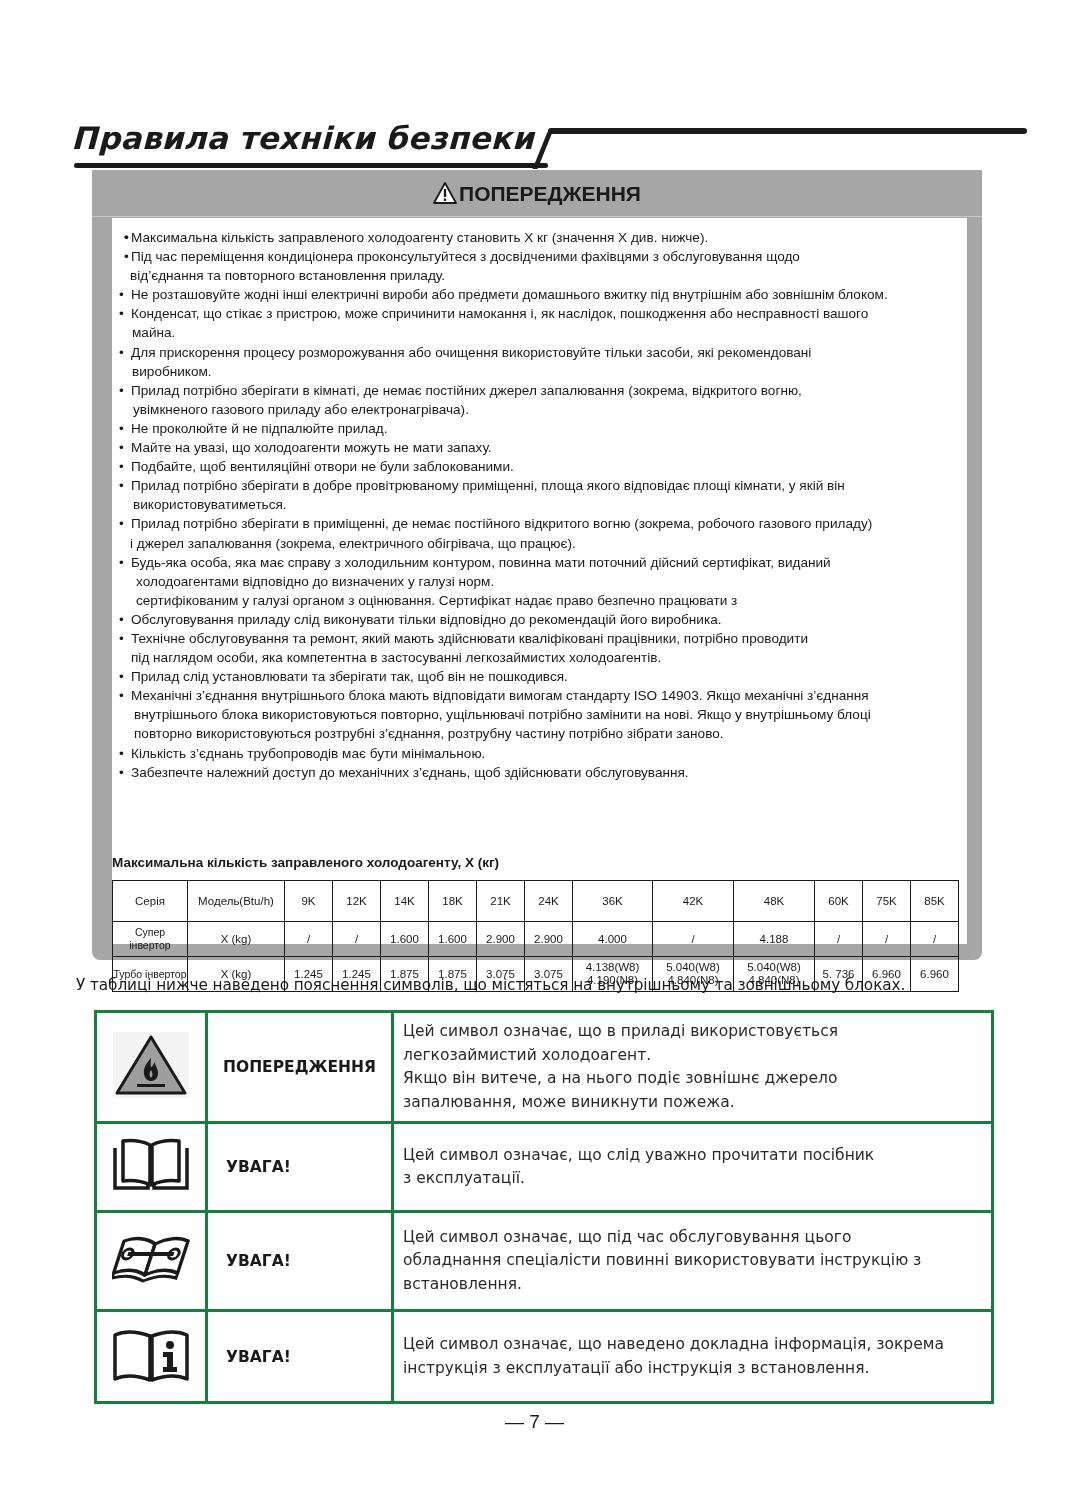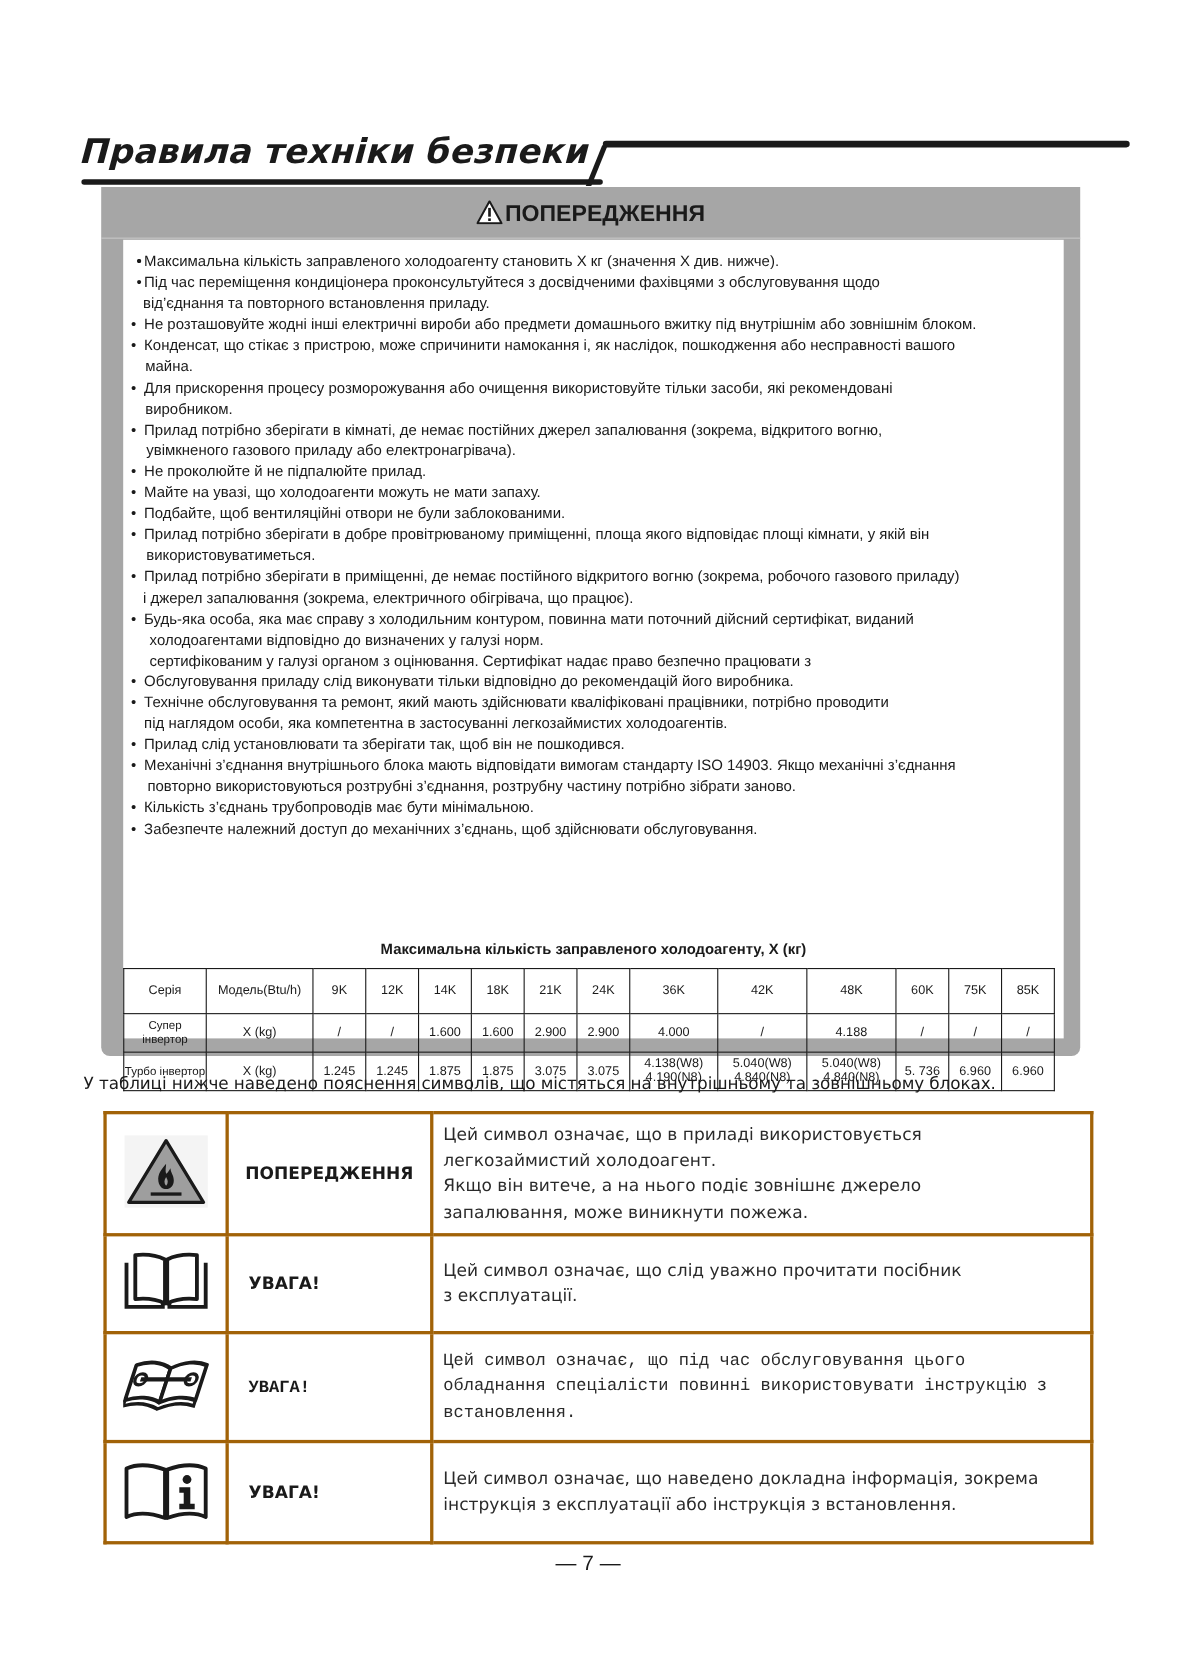--- a/index.html
+++ b/index.html
@@ -30,43 +30,43 @@
 
   .bullets { position: absolute; left: 0; top: 10px; width: 880px; font-size: 13.6px; line-height: 19.1px; }
   .bullet { position: relative; white-space: nowrap; }
   .bullet .dot { position: absolute; }
   .b-l1 { padding-left: 19px; }
   .b-l1 .dot { left: 12px; }
   .b-l2 { padding-left: 19px; }
   .b-l2 .dot { left: 7px; }
   .cont { white-space: nowrap; }
 
-  .table-caption { position: absolute; left: 0; top: 637px; width: 855px; text-align: center;
+  .table-caption { position: absolute; left: 0; top: 637px; width: 855px; text-align: left;
                    font-weight: bold; font-size: 13.5px; }
 
   table.charge { position: absolute; left: 0; top: 662px; border-collapse: collapse;
                  font-size: 11.5px; }
   table.charge td { border: 1px solid #1a1a1a; text-align: center; padding: 0; height: 34px; line-height: 13px; }
   table.charge tr.hdr td { height: 40px; margin-top: 23px; }
 
   
   .symbols-intro { position: absolute; left: 76px; top: 976px; font-family: "DejaVu Sans", sans-serif;
                    font-size: 15.3px; color: #1a1a1a; white-space: nowrap; letter-spacing: -0.1px; }
 
   
   table.symbols { position: absolute; left: 94px; top: 1010px; border-collapse: collapse;
                   font-family: "DejaVu Sans", sans-serif; }
-  table.symbols td { border: 3px solid #a16207; background: #fff; vertical-align: middle; padding: 0; }
+  table.symbols td { border: 3px solid #15803d; background: #fff; vertical-align: middle; padding: 0; }
   .sym-icon-cell { width: 108px; text-align: center; }
   .sym-label-cell { width: 165px; font-weight: bold; font-size: 15.5px; padding-left: 18px !important; }
   .sym-label-cell.first { padding-left: 15px !important; }
   .sym-desc-cell { width: 588px; font-size: 15.5px; line-height: 23.5px; padding-left: 9px !important; color: #2a2a2a; }
   .sym-row-1 td { height: 108px; }
   .sym-row-2 td { height: 86px; }
-  .sym-row-3 td { height: 96px; font-family: Liberation Mono, monospace; }
+  .sym-row-3 td { height: 96px; }
   .sym-row-4 td { height: 89px; }
 
   .page-number { position: absolute; left: 505px; top: 1411px; font-size: 19px; color: #1a1a1a; white-space: nowrap; }
 </style>
 </head>
 <body>
 
 <div class="title-wrap">
   <div class="page-title">Правила техніки безпеки</div>
   <div class="title-line-bottom"></div>
@@ -108,20 +108,21 @@
       <div class="bullet b-l2"><span class="dot">•</span><span class="cont">Прилад потрібно зберігати в приміщенні, де немає постійного відкритого вогню (зокрема, робочого газового приладу)</span></div>
       <div class="bullet" style="padding-left:18px"><span class="cont">і джерел запалювання (зокрема, електричного обігрівача, що працює).</span></div>
       <div class="bullet b-l2"><span class="dot">•</span><span class="cont">Будь-яка особа, яка має справу з холодильним контуром, повинна мати поточний дійсний сертифікат, виданий</span></div>
       <div class="bullet" style="padding-left:24px"><span class="cont">холодоагентами відповідно до визначених у галузі норм.</span></div>
       <div class="bullet" style="padding-left:24px"><span class="cont">сертифікованим у галузі органом з оцінювання. Сертифікат надає право безпечно працювати з</span></div>
       <div class="bullet b-l2"><span class="dot">•</span><span class="cont">Обслуговування приладу слід виконувати тільки відповідно до рекомендацій його виробника.</span></div>
       <div class="bullet b-l2"><span class="dot">•</span><span class="cont">Технічне обслуговування та ремонт, який мають здійснювати кваліфіковані працівники, потрібно проводити</span></div>
       <div class="bullet" style="padding-left:19px"><span class="cont">під наглядом особи, яка компетентна в застосуванні легкозаймистих холодоагентів.</span></div>
       <div class="bullet b-l2"><span class="dot">•</span><span class="cont">Прилад слід установлювати та зберігати так, щоб він не пошкодився.</span></div>
       <div class="bullet b-l2"><span class="dot">•</span><span class="cont">Механічні з’єднання внутрішнього блока мають відповідати вимогам стандарту ISO 14903. Якщо механічні з’єднання</span></div>
+      <div class="bullet" style="padding-left:22px"><span class="cont">внутрішнього блока використовуються повторно, ущільнювачі потрібно замінити на нові. Якщо у внутрішньому блоці</span></div>
       <div class="bullet" style="padding-left:22px"><span class="cont">повторно використовуються розтрубні з’єднання, розтрубну частину потрібно зібрати заново.</span></div>
       <div class="bullet b-l2"><span class="dot">•</span><span class="cont">Кількість з’єднань трубопроводів має бути мінімальною.</span></div>
       <div class="bullet b-l2"><span class="dot">•</span><span class="cont">Забезпечте належний доступ до механічних з’єднань, щоб здійснювати обслуговування.</span></div>
     </div>
 
     <div class="table-caption">Максимальна кількість заправленого холодоагенту, X (кг)</div>
 
     <table class="charge">
       <tbody>
           <tr class="hdr">

